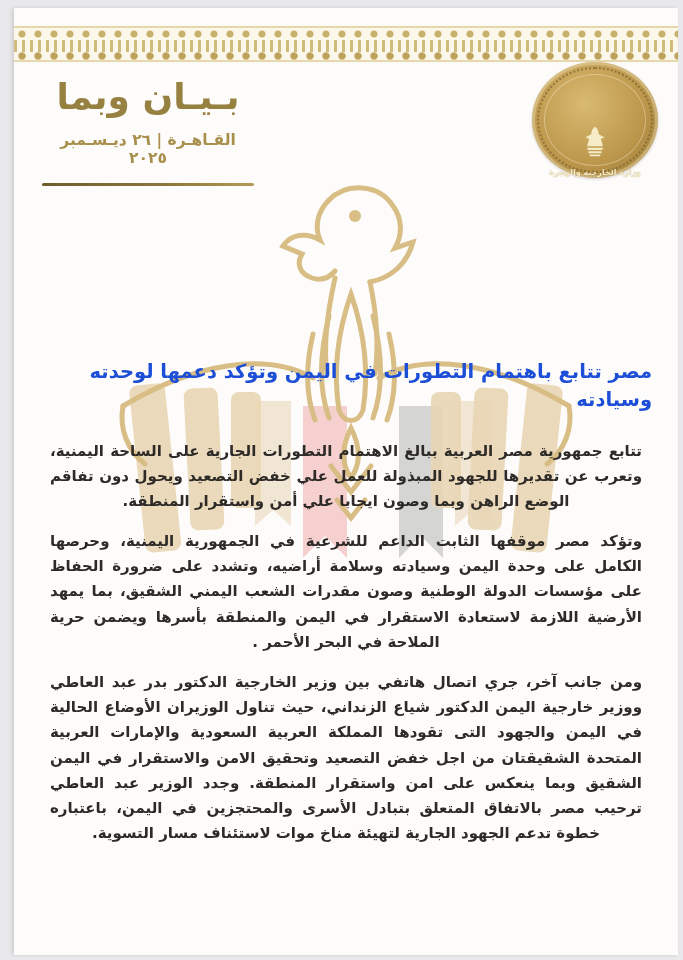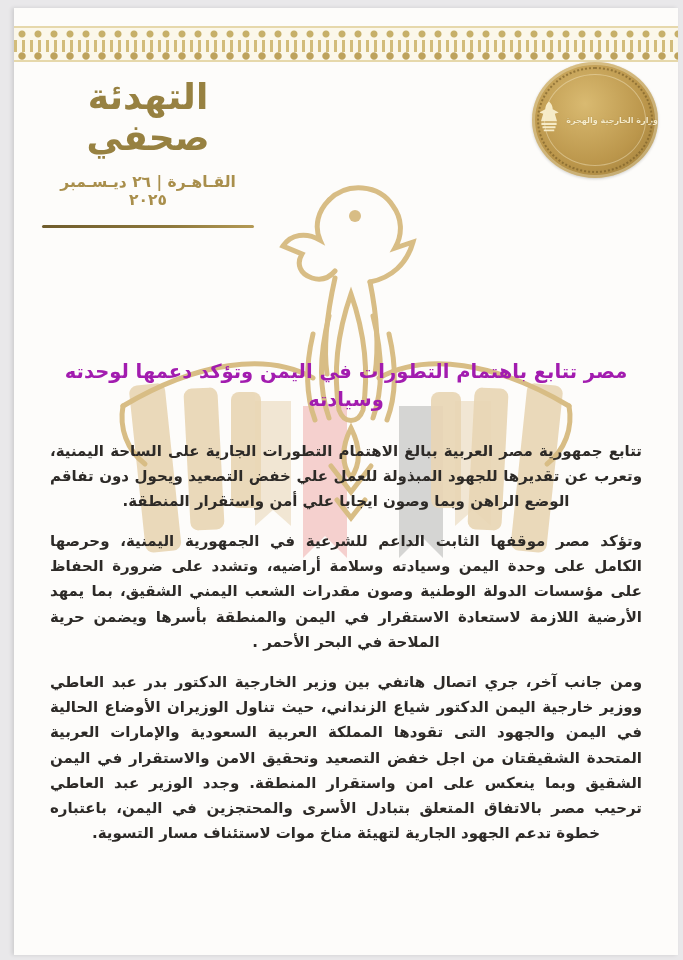--- a/index.html
+++ b/index.html
@@ -47,21 +47,21 @@
   }
   .gold-rule{
     margin-top:16px;height:3px;width:100%;
     background:linear-gradient(90deg,#6f5c2c,#8d783c 60%,#b49a55);
     border-radius:2px;
   }
   .seal{
     position:absolute;right:20px;top:0;width:126px;height:116px;border-radius:50%;
     background:radial-gradient(circle at 42% 36%,#d9ba71,#bb964b 58%,#9c7c3a 92%);
     box-shadow:inset 0 0 0 3px rgba(250,240,210,.35),0 1px 3px rgba(0,0,0,.18);
-    display:flex;align-items:center;justify-content:flex-end;
+    display:flex;flex-direction:column;align-items:center;justify-content:flex-end;
   }
   .seal::before{
     content:"";position:absolute;inset:5px;border-radius:50%;
     border:2px dotted rgba(122,95,40,.65);
   }
   .seal::after{
     content:"";position:absolute;inset:12px;border-radius:50%;
     border:1px solid rgba(250,240,210,.4);
   }
   .seal-text{
@@ -69,39 +69,39 @@
     text-shadow:0 0 1px rgba(110,85,30,.6);
   }
   
   .watermark{
     position:absolute;top:158px;left:50%;transform:translateX(-50%);
     width:478px;height:452px;z-index:0;pointer-events:none;
   }
   
   .content{position:relative;z-index:1;display:flex;flex-direction:column;flex:1 1 auto;}
   .press-title{
-    margin:156px 26px 24px;text-align:center;
-    font-size:19.5px;font-weight:700;color:#a21caf;line-height:1.45;
+    margin:156px 26px 24px;text-align:right;
+    font-size:19.5px;font-weight:700;color:#1d4ed8;line-height:1.45;
   }
   .paragraphs{padding:0 36px;direction:rtl;}
   .paragraphs p{
     margin:0 0 15px;font-size:15px;font-weight:700;color:#2d2a27;
     line-height:1.68;text-align:justify;text-align-last:center;
   }
 </style>
 </head>
 <body>
 
 <div class="page">
 
   <div class="ornament top"></div>
 
   <header>
     <div class="header-left">
-      <h1 class="statement-type">التهدئة صحفي</h1>
+      <h1 class="statement-type">بـيـان وبما</h1>
       <div class="dateline">القـاهـرة | ٢٦ ديـسـمبر ٢٠٢٥</div>
       <div class="gold-rule"></div>
     </div>
 
     <div class="seal">
       <span>
         <svg width="34" height="36" viewBox="0 0 24 26" fill="#f6ebc7">
           <path d="M12 1c-1.8 1.6-2.7 3.5-2.7 5.6L5 9l2.8 1-1.6 5.4h11.6L16.2 10 19 9l-4.3-2.4C14.7 4.5 13.8 2.6 12 1z"></path>
           <path d="M6.5 16.5h11v1.6h-11zM7.3 19h9.4v1.4H7.3zM8.2 21.3h7.6v1.2H8.2z"></path>
         </svg>

